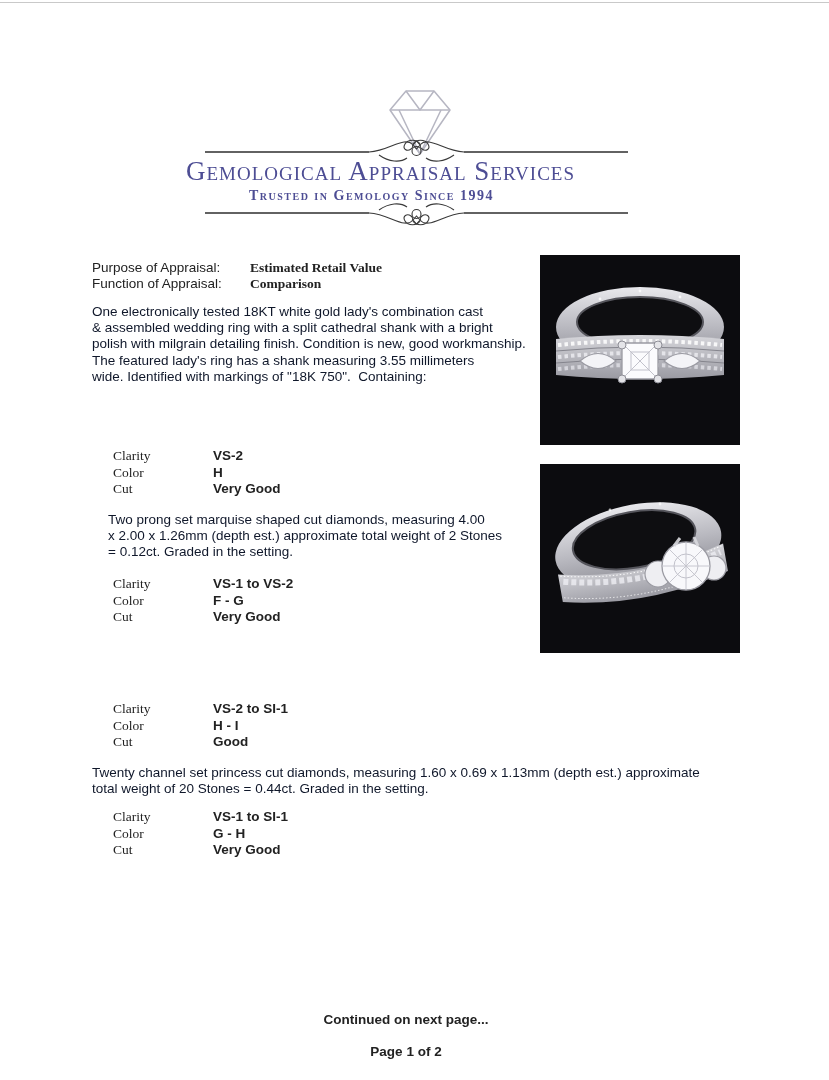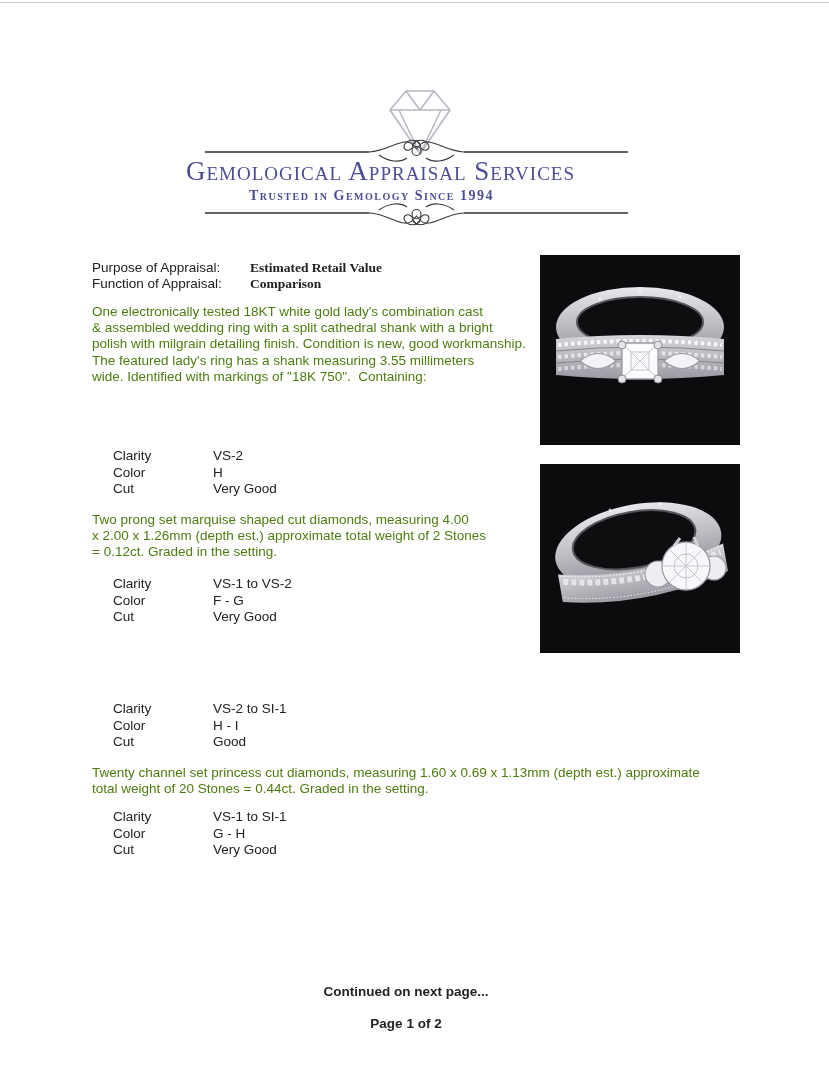--- a/index.html
+++ b/index.html
@@ -16,29 +16,29 @@
     font-family:"Liberation Serif",serif;font-variant:small-caps;
     font-size:27px;line-height:30px;color:#4d4d94;letter-spacing:1px;font-weight:500;margin-left:45px;
   }
   .brand-tagline{
     position:absolute;left:0;top:188px;width:743px;text-align:center;
     font-family:"Liberation Serif",serif;font-variant:small-caps;
     font-size:14px;line-height:16px;color:#4d4d94;letter-spacing:1.5px;font-weight:600;
   }
 
   
-  .para{font-size:13.5px;line-height:16.2px;white-space:pre;color:#4d7c0f;}
+  .para{font-size:13.5px;line-height:16.2px;white-space:pre;color:#0f172a;}
   .meta-row{display:flex;font-size:13.5px;line-height:16.2px;align-items:center;}
   .meta-label{width:158px;}
   .meta-value{font-weight:bold;font-family:Liberation Serif, serif;}
   .grade-row{display:flex;font-size:13.5px;line-height:16.6px;}
-  .glabel{width:100px;}
-  .gval{font-weight:normal;}
+  .glabel{width:100px;font-family:Liberation Serif, serif;}
+  .gval{font-weight:bold;}
   .footer-line{position:absolute;left:0;width:812px;text-align:center;
-    font-size:13.5px;font-weight:bold;color:#222;}
+    font-size:13.5px;font-weight:bold;color:#222;margin-top:28px;}
 
   
   .photo{position:absolute;left:540px;width:200px;background:#0c0c0f;}
 </style>
 </head>
 <body>
 
 <div class="page">
   <div class="scan-edge"></div>
 
@@ -109,21 +109,21 @@
     <div class="grade-row">
       <span class="glabel">Color</span>
       <span class="gval">H</span>
     </div>
     <div class="grade-row">
       <span class="glabel">Cut</span>
       <span class="gval">Very Good</span>
     </div>
   </div>
 
-  <div class="para abs" style="left:92px;top:512px">Two prong set marquise shaped cut diamonds, measuring 4.00
+  <div class="para abs" style="left:108px;top:512px">Two prong set marquise shaped cut diamonds, measuring 4.00
 x 2.00 x 1.26mm (depth est.) approximate total weight of 2 Stones
 = 0.12ct. Graded in the setting.</div>
   <div class="abs" style="left:113px;top:576px">
     <div class="grade-row">
       <span class="glabel">Clarity</span>
       <span class="gval">VS-1 to VS-2</span>
     </div>
     <div class="grade-row">
       <span class="glabel">Color</span>
       <span class="gval">F - G</span>

